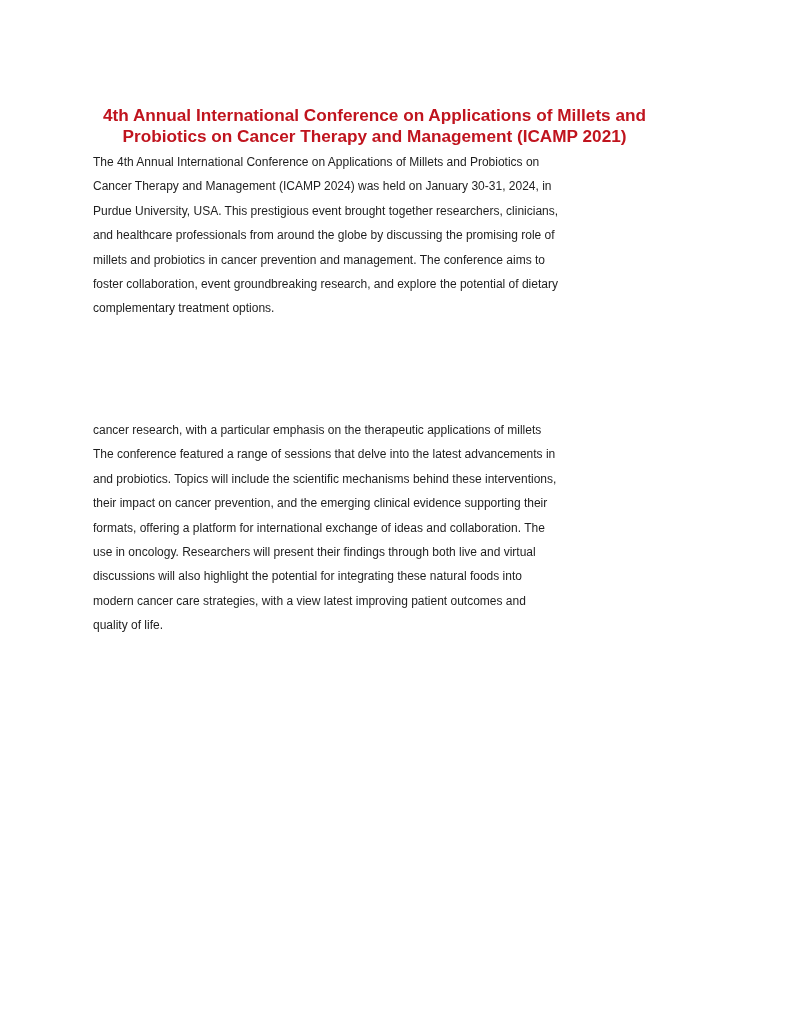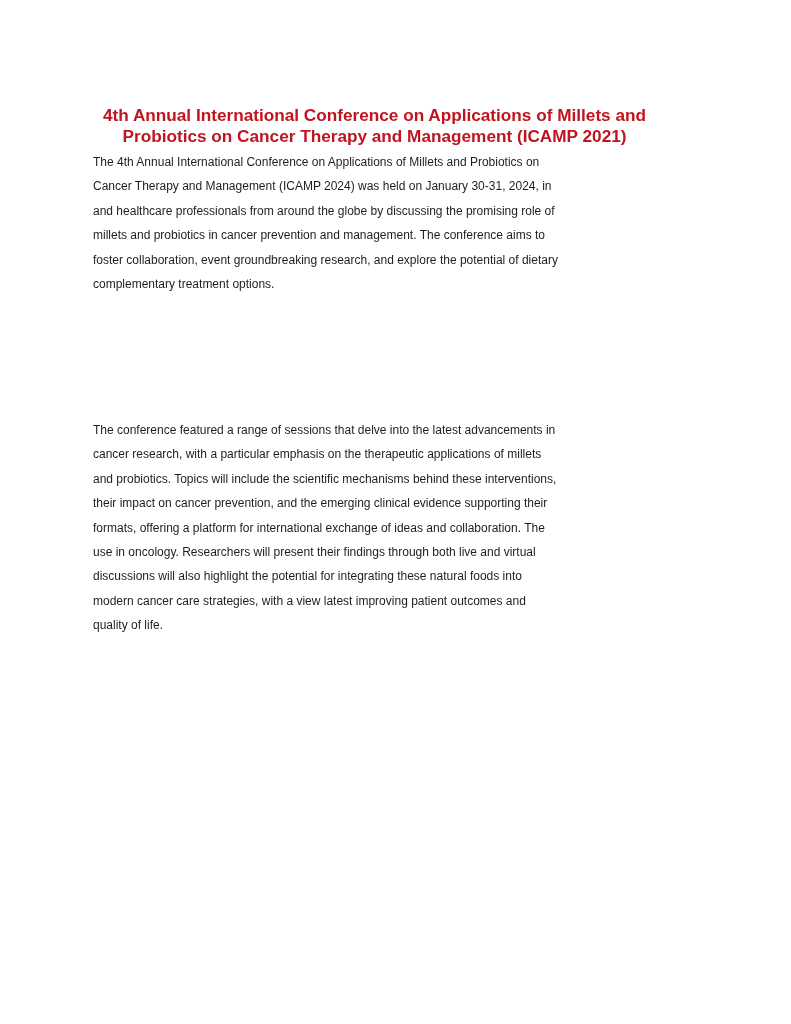--- a/index.html
+++ b/index.html
@@ -43,29 +43,30 @@
 <body>
 
 <h1 class="title" style="color: rgb(192, 20, 30);">
   <span class="line">4th Annual International Conference on Applications of Millets and</span>
   <span class="line">Probiotics on Cancer Therapy and Management (ICAMP 2021)</span>
 </h1>
 
 <div class="para" id="para1">
   <span class="line">The 4th Annual International Conference on Applications of Millets and Probiotics on</span>
   <span class="line">Cancer Therapy and Management (ICAMP 2024) was held on January 30-31, 2024, in</span>
+  <span class="line">Purdue University, USA. This prestigious event brought together researchers, clinicians,</span>
   <span class="line">and healthcare professionals from around the globe by discussing the promising role of</span>
   <span class="line">millets and probiotics in cancer prevention and management. The conference aims to</span>
   <span class="line">foster collaboration, event groundbreaking research, and explore the potential of dietary</span>
   <span class="line">complementary treatment options.</span>
 </div>
 
 <div class="para" id="para2">
+  <span class="line">cancer research, with a particular emphasis on the therapeutic applications of millets</span>
   <span class="line">The conference featured a range of sessions that delve into the latest advancements in</span>
-  <span class="line">cancer research, with a particular emphasis on the therapeutic applications of millets</span>
   <span class="line">and probiotics. Topics will include the scientific mechanisms behind these interventions,</span>
   <span class="line">their impact on cancer prevention, and the emerging clinical evidence supporting their</span>
   <span class="line">formats, offering a platform for international exchange of ideas and collaboration. The</span>
   <span class="line">use in oncology. Researchers will present their findings through both live and virtual</span>
   <span class="line">discussions will also highlight the potential for integrating these natural foods into</span>
   <span class="line">modern cancer care strategies, with a view latest improving patient outcomes and</span>
   <span class="line">quality of life.</span>
 </div>
 
 </body></html>

